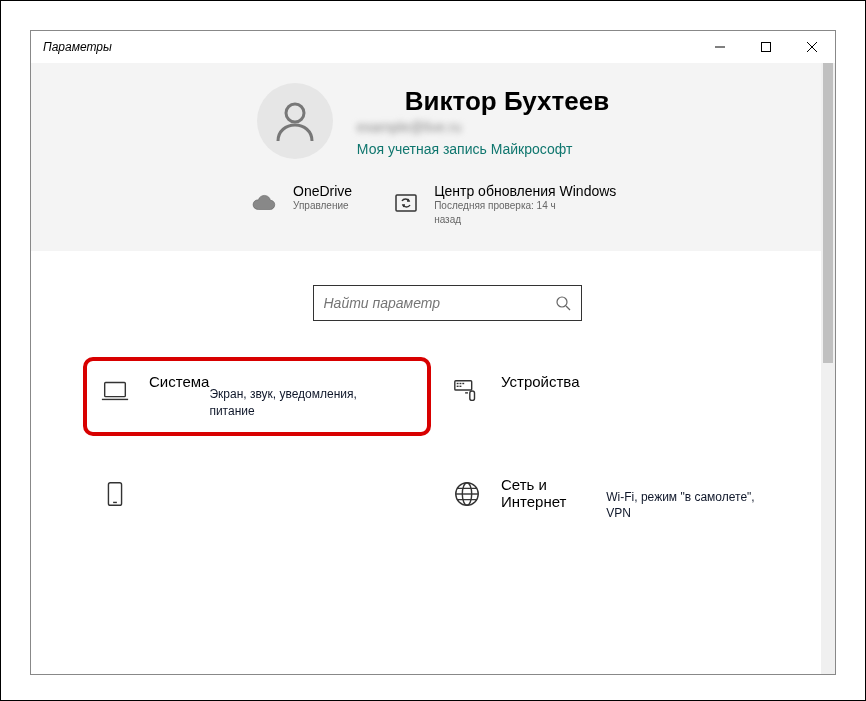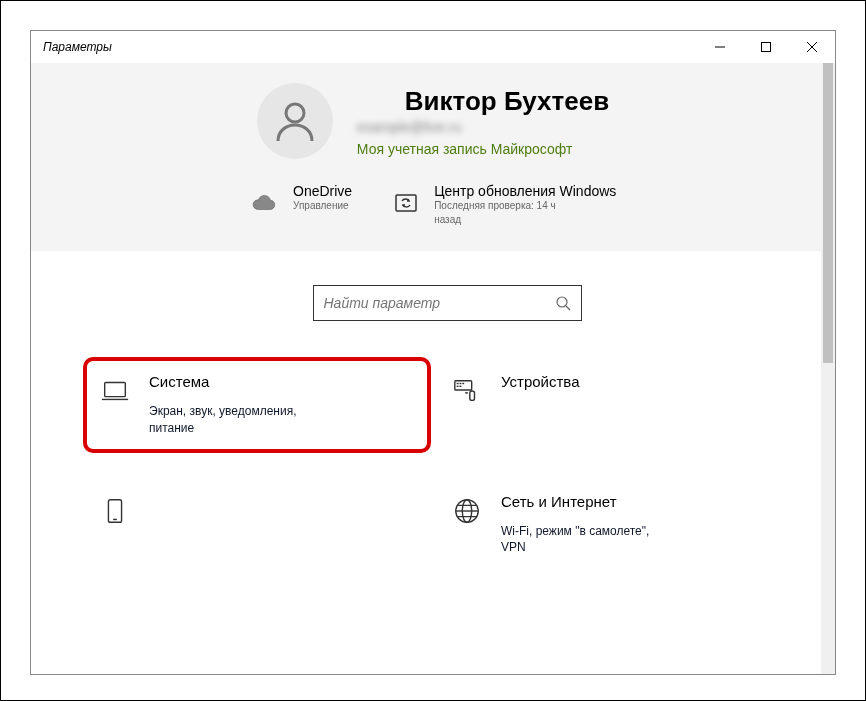--- a/index.html
+++ b/index.html
@@ -11,36 +11,36 @@
 .titlebar-controls { display: flex; }
 .tb-btn { width: 46px; height: 32px; display: flex; align-items: center; justify-content: center; font-size: 12px; color: #000; }
 .tb-btn svg { width: 10px; height: 10px; }
 .header-area { background: #f4f4f4; padding: 20px 0 24px 0; border-bottom: 0; }
 .user-row { display: flex; align-items: center; justify-content: center; gap: 24px; margin-bottom: 24px; }
 .avatar { width: 76px; height: 76px; border-radius: 50%; background: #e6e6e6; display: flex; align-items: center; justify-content: center; }
 .avatar svg { width: 48px; height: 48px; }
 .user-info { display: flex; flex-direction: column; }
 .user-name { font-size: 26px; font-weight: 600; color: #000; margin-left: 48px; }
 .user-email { font-size: 14px; color: #888; filter: blur(3px); margin-top: 2px; }
-.user-link { font-size: 14px; color: #4d7c0f; margin-top: 6px; }
+.user-link { font-size: 14px; color: #0f766e; margin-top: 6px; }
 .shortcuts-row { display: flex; gap: 40px; padding-left: 220px; }
 .shortcut { display: flex; gap: 14px; align-items: flex-start; }
 .shortcut-icon { width: 28px; height: 28px; display: flex; align-items: center; justify-content: center; margin-top: 6px; }
 .shortcut-text { display: flex; flex-direction: column; }
 .shortcut-title { font-size: 14px; color: #000; }
 .shortcut-sub { font-size: 10px; color: #666; line-height: 1.4; max-width: 150px; }
 .search-wrap { display: flex; justify-content: center; padding: 34px 0 24px 0; background: #fff; }
 .searchbox { width: 269px; height: 36px; border: 1px solid #333; display: flex; align-items: center; padding: 0 10px; justify-content: space-between; margin-left: 28px; }
 .search-input { border: none; outline: none; font-size: 14px; color: #666; font-style: italic; flex: 1; background: transparent; }
 .search-icon { width: 16px; height: 16px; color: #666; }
 .categories { display: grid; grid-template-columns: 1fr 1fr; column-gap: 20px; row-gap: 40px; padding: 20px 60px 0 60px; }
 .category { display: flex; gap: 18px; align-items: flex-start; padding: 8px; }
 .category-highlighted { border: 4px solid #d80000; border-radius: 10px; padding: 12px; margin: -8px; }
 .cat-icon { width: 32px; height: 32px; display: flex; align-items: center; justify-content: center; flex-shrink: 0; margin-top: 2px; }
-.cat-text { display: flex; flex-direction: column; }
+.cat-text { display: flex; flex-direction: row; }
 .cat-title { font-size: 15px; color: #000; }
 .cat-sub { font-size: 12px; color: #0f172a; line-height: 1.4; max-width: 170px; margin-top: 13px; }
 .scrollbar { position: absolute; right: 0; top: 32px; bottom: 0; width: 14px; background: #f0f0f0; }
 .scroll-thumb { position: absolute; left: 2px; right: 2px; top: 0; height: 300px; background: #c0c0c0; }
 </style>
 </head>
 <body>
 
 <div class="outer-border">
 <div class="window">

